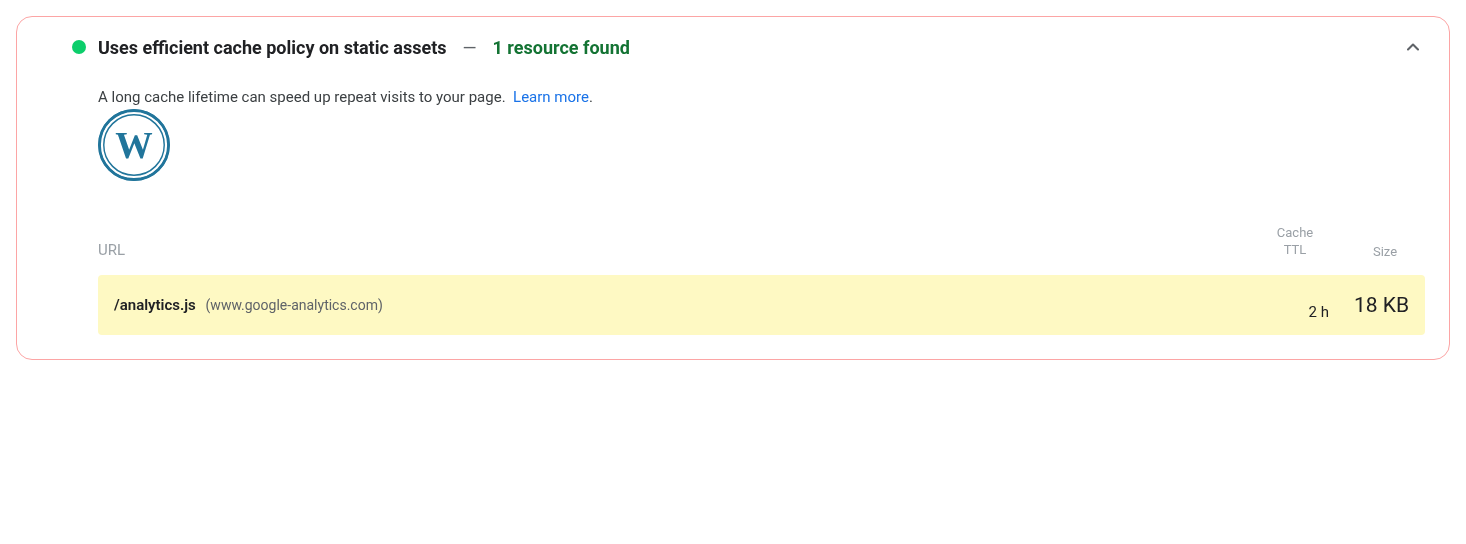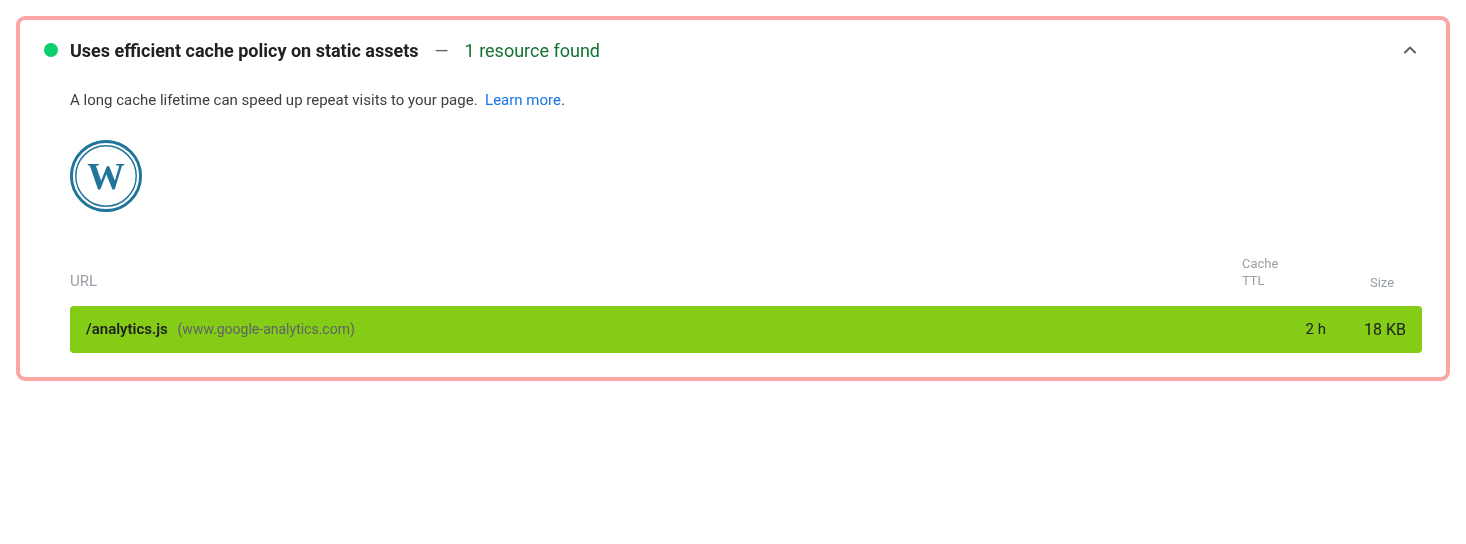--- a/index.html
+++ b/index.html
@@ -11,24 +11,25 @@
     body {
       font-family: -apple-system, BlinkMacSystemFont, 'Segoe UI', Roboto, sans-serif;
       background: #ffffff;
       width: 1466px;
       min-height: 544px;
       padding: 0;
     }
 
     .audit-card {
       background: #ffffff;
-      border: 4px solid #fca5a5;
-      border-radius: 9px;
+      border: 1px solid #fca5a5;
+      border-radius: 16px;
       overflow: hidden;
       margin: 16px;
+      padding-left: 31px;
     }
 
     .audit-header {
       display: flex;
       align-items: center;
       justify-content: space-between;
       padding: 18px 24px;
       cursor: pointer;
     }
 
@@ -54,21 +55,21 @@
 
     .audit-subtitle {
       font-size: 18px;
       font-weight: 400;
       color: #5f6368;
       margin-left: 4px;
     }
 
     .resource-count {
       font-size: 18px;
-      font-weight: 400;
+      font-weight: 700;
       color: #137333;
       margin-left: 4px;
     }
 
     .chevron-up {
       width: 24px;
       height: 24px;
       display: flex;
       align-items: center;
       justify-content: center;
@@ -77,21 +78,20 @@
     }
 
     .audit-body {
       padding: 8px 24px 24px 50px;
     }
 
     .description {
       font-size: 15px;
       color: #3c4043;
       line-height: 1.6;
-      margin-bottom: 28px;
     }
 
     .learn-more-link {
       color: #1a73e8;
       text-decoration: none;
     }
 
     .wordpress-section {
       display: flex;
       align-items: center;
@@ -129,40 +129,40 @@
 
     .col-url {
       flex: 1;
       font-size: 15px;
       color: #9aa0a6;
       font-weight: 400;
     }
 
     .col-cache {
       width: 100px;
-      text-align: left;
+      text-align: center;
       font-size: 13px;
       color: #9aa0a6;
       font-weight: 400;
       line-height: 1.3;
     }
 
     .col-size {
       width: 80px;
       text-align: center;
       font-size: 13px;
       color: #9aa0a6;
       font-weight: 400;
     }
 
     .table-row {
       display: flex;
       align-items: center;
       padding: 14px 16px;
-      background: #84cc16;
+      background: #fef9c3;
       border-radius: 4px;
       margin-top: 8px;
       justify-content: center;
     }
 
     .cell-url {
       flex: 1;
       font-size: 15px;
       color: #202124;
     }
@@ -177,26 +177,27 @@
       color: #5f6368;
       font-weight: 400;
       margin-left: 6px;
     }
 
     .cell-cache {
       width: 100px;
       text-align: right;
       font-size: 15px;
       color: #202124;
+      margin-top: 14px;
     }
 
     .cell-size {
       width: 80px;
       text-align: right;
-      font-size: 16px;
+      font-size: 21px;
       color: #202124;
     }
   </style>
 </head>
 <body>
 
 <div class="audit-card">
 
   <div class="audit-header">
     <div class="audit-header-left">

